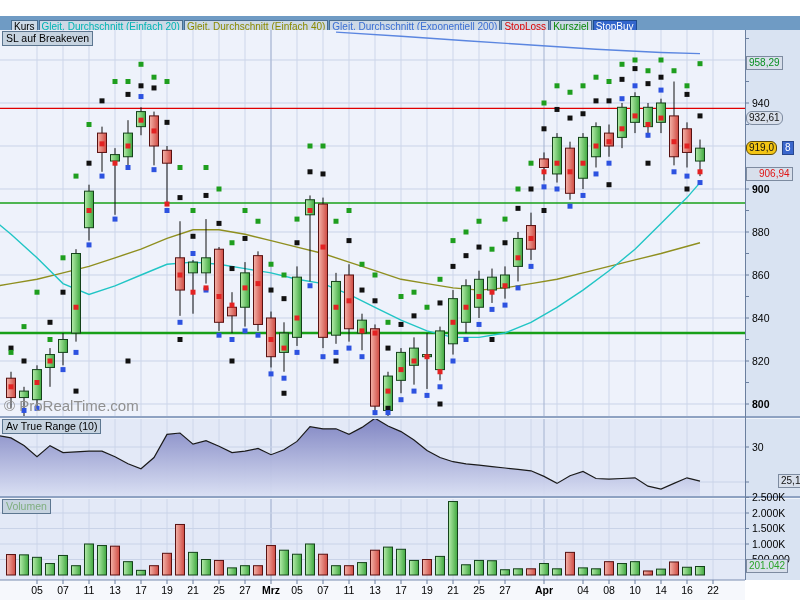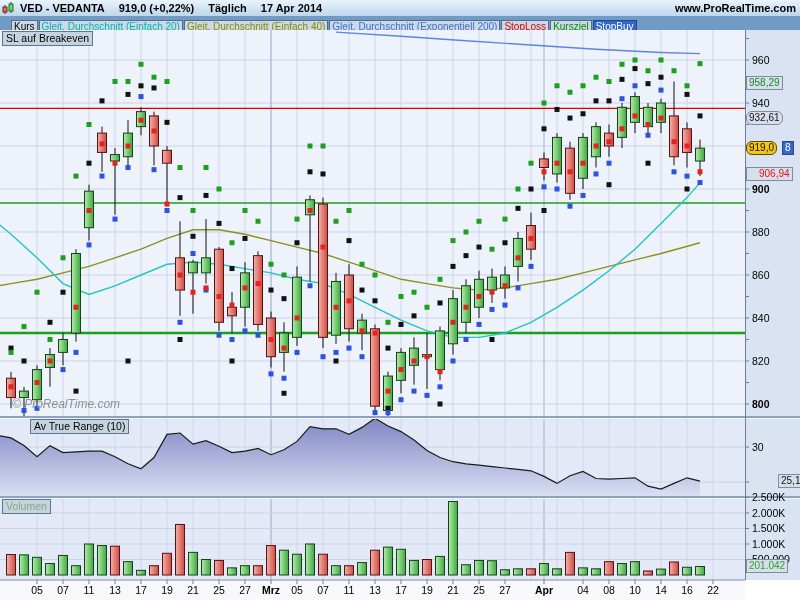--- a/index.html
+++ b/index.html
@@ -5,42 +5,27 @@
   html,body{margin:0;padding:0;background:#fff;}
   #app{position:relative;width:800px;height:600px;overflow:hidden;font-family:"Liberation Sans",sans-serif;background:#fff;}
   #title-bar{position:absolute;left:0;top:0;width:800px;height:16px;background:linear-gradient(#eaf3fb,#bdd6ec);border-bottom:1px solid #7e9cba;display:flex;align-items:center;font-size:11px;font-weight:bold;color:#000;white-space:nowrap;}
   #title-bar .seg{margin-right:14px;}
   #title-bar #logo{margin:0 5px 0 2px;display:flex;align-items:center;}
   #site-link{margin-left:auto;margin-right:4px;}
   #legend-bar{position:absolute;left:0;top:16px;width:800px;height:14px;background:#6f9bc4;white-space:nowrap;overflow:hidden;padding-left:10px;}
   .chip{display:inline-block;margin:1px 0 0 1px;padding:0 2px;font-size:10px;line-height:11px;background:#cdd9e6;border:1px solid #4a6d90;color:#000;}
   .panel-chip{position:absolute;padding:0 3px;font-size:10.5px;line-height:13px;background:#c6d3e0;border:1px solid #5c7690;color:#000;z-index:5;}
   .badge{position:absolute;left:746px;padding:0 2px;font-size:10px;line-height:12px;background:#d8dfeb;border:1px solid #7d8ba0;color:#111;z-index:6;}
-  #watermark{position:absolute;left:12px;top:397px;font-size:12px;color:#909090;z-index:4;font-style:italic;}
+  #watermark{position:absolute;left:4px;top:397px;font-size:15px;color:#909090;z-index:4;}
   #chart-svg{position:absolute;left:0;top:0;}
 </style>
 </head>
 <body>
 
 <div id="app">
-  <div id="title-bar">
-    <span id="logo">
-      <svg width="13" height="13" viewBox="0 0 13 13">
-        <line x1="3" y1="3" x2="3" y2="12" stroke="#333" stroke-width="1"></line>
-        <rect x="1" y="5" width="4" height="5" fill="#d96a5f" stroke="#7a2019" stroke-width="1"></rect>
-        <line x1="9" y1="0" x2="9" y2="11" stroke="#333" stroke-width="1"></line>
-        <rect x="7" y="2" width="4" height="7" fill="#5fd96a" stroke="#1c6f24" stroke-width="1"></rect>
-      </svg>
-    </span>
-    <span class="seg">VED - VEDANTA</span>
-    <span class="seg">919,0 (+0,22%)</span>
-    <span class="seg">Täglich</span>
-    <span class="seg">17 Apr 2014</span>
-    <span id="site-link">www.ProRealTime.com</span>
-  </div>
 
   <div id="legend-bar"><span class="chip" style="color: rgb(0, 0, 0); background: rgb(205, 217, 230);">Kurs</span><span class="chip" style="color: rgb(0, 180, 180); background: rgb(205, 217, 230);">Gleit. Durchschnitt (Einfach 20)</span><span class="chip" style="color: rgb(138, 138, 0); background: rgb(205, 217, 230);">Gleit. Durchschnitt (Einfach 40)</span><span class="chip" style="color: rgb(59, 111, 212); background: rgb(205, 217, 230);">Gleit. Durchschnitt (Exponentiell 200)</span><span class="chip" style="color: rgb(221, 0, 0); background: rgb(205, 217, 230);">StopLoss</span><span class="chip" style="color: rgb(10, 138, 10); background: rgb(205, 217, 230);">Kursziel</span><span class="chip" style="color: rgb(255, 255, 255); background: rgb(51, 102, 204); border-color: rgb(29, 74, 143);">StopBuy</span></div>
 
   <svg id="chart-svg" width="800" height="600">
       <defs>
         <linearGradient id="gG" x1="0" y1="0" x2="1" y2="0">
           <stop offset="0%" stop-color="#b5ecab"></stop>
           <stop offset="100%" stop-color="#3fa83f"></stop>
         </linearGradient>
         <linearGradient id="gR" x1="0" y1="0" x2="1" y2="0">
@@ -664,24 +649,24 @@
         <line x1="661" y1="580" x2="661" y2="584" stroke="#6b7f9e"></line>
         <text x="661" y="594" font-size="10.5" text-anchor="middle" fill="#000">14</text>
         <line x1="687" y1="580" x2="687" y2="584" stroke="#6b7f9e"></line>
         <text x="687" y="594" font-size="10.5" text-anchor="middle" fill="#000">16</text>
         <line x1="713" y1="580" x2="713" y2="584" stroke="#6b7f9e"></line>
         <text x="713" y="594" font-size="10.5" text-anchor="middle" fill="#000">22</text>
       </g>
     </svg>
 
   <div class="panel-chip" style="left:2px;top:31px;text-align:center;">SL auf Breakeven</div>
-  <div class="panel-chip" style="left:2px;top:419px;margin-left:28px;">Av True Range (10)</div>
+  <div class="panel-chip" style="left:2px;top:419px;">Av True Range (10)</div>
   <div class="panel-chip" style="left:2px;top:499px;color:#7fae7f;">Volumen</div>
   <div id="watermark">© ProRealTime.com</div>
 
-  <div class="badge" style="top:56px;color:#089020;margin-top:20px;">958,29</div>
+  <div class="badge" style="top:56px;color:#089020;">958,29</div>
   <div class="badge" style="top:111px;border-radius:6px;">932,61</div>
   <div class="badge" style="top:141px;left:782px;background:#3a66cc;color:#fff;border-color:#27478f;">8</div>
   <div class="badge" style="top:141px;background:#f3c515;border-color:#5d4a08;border-radius:6px;">919,0</div>
   <div class="badge" style="top:167px;color:#e01515;padding-left:12px;">906,94</div>
   <div class="badge" style="top:474px;margin-left:32px;">25,122</div>
   <div class="badge" style="top:559px;color:#2aa32a;">201.042</div>
 </div>
 
 </body></html>

